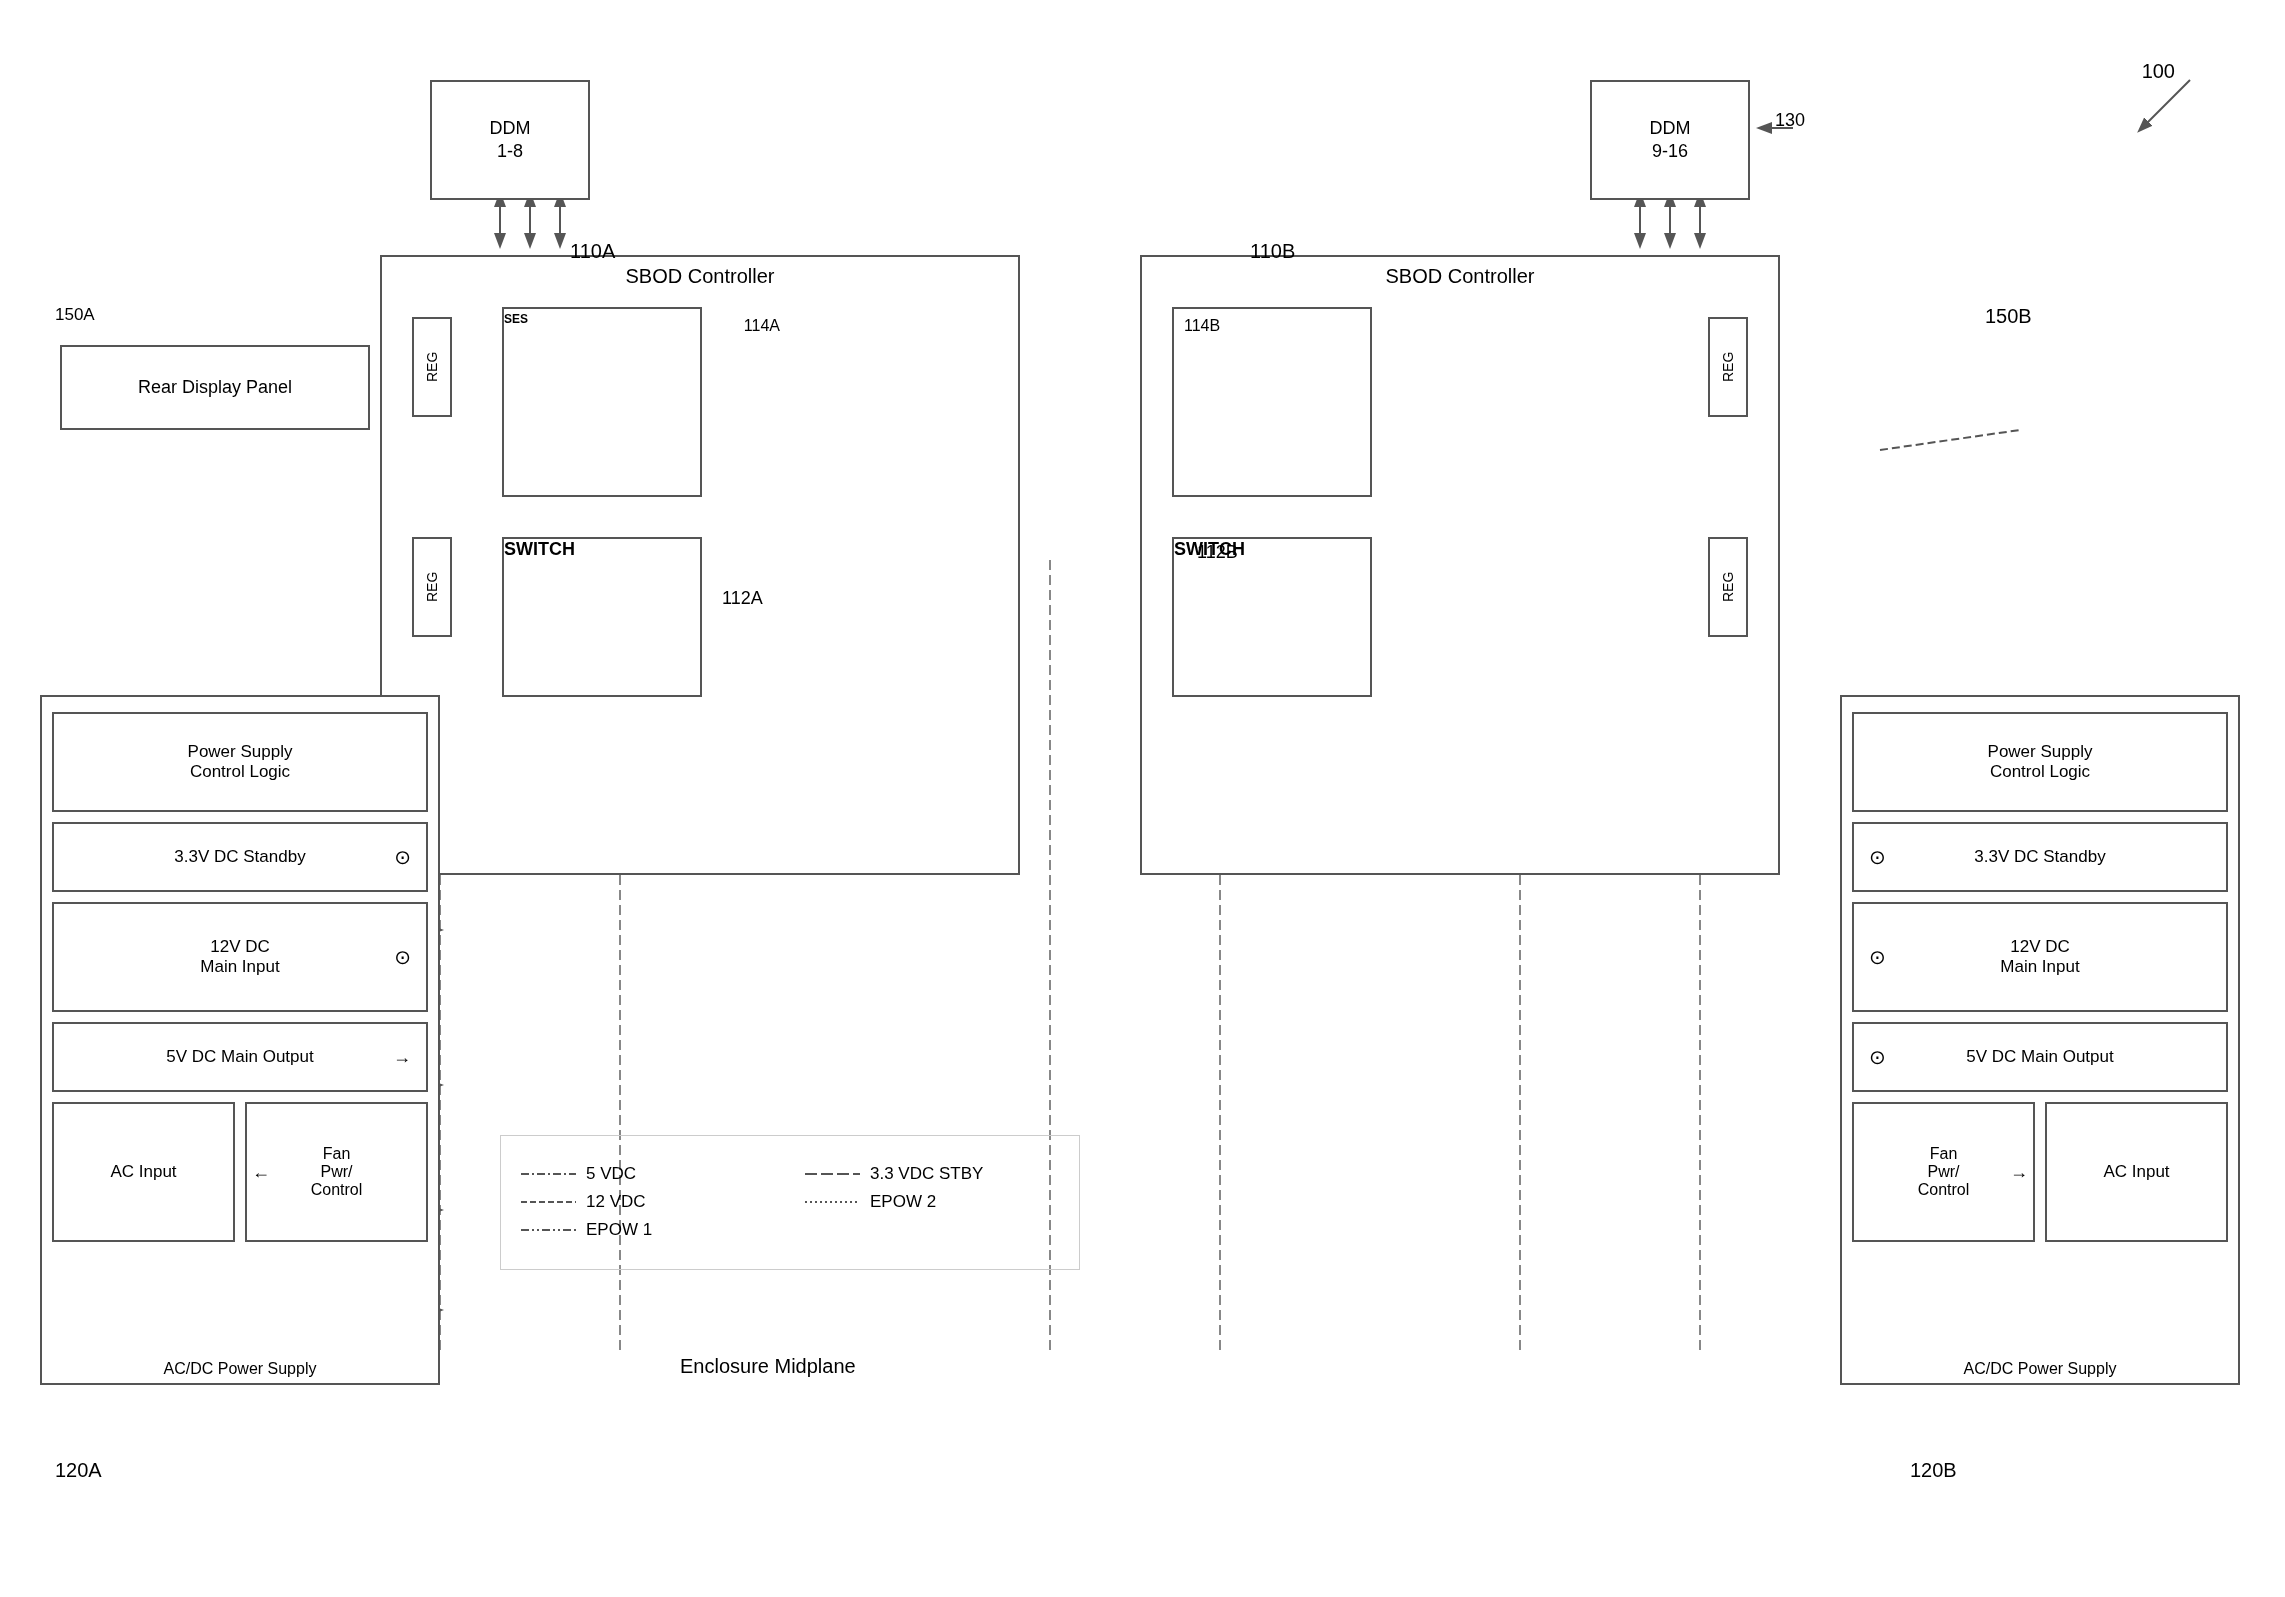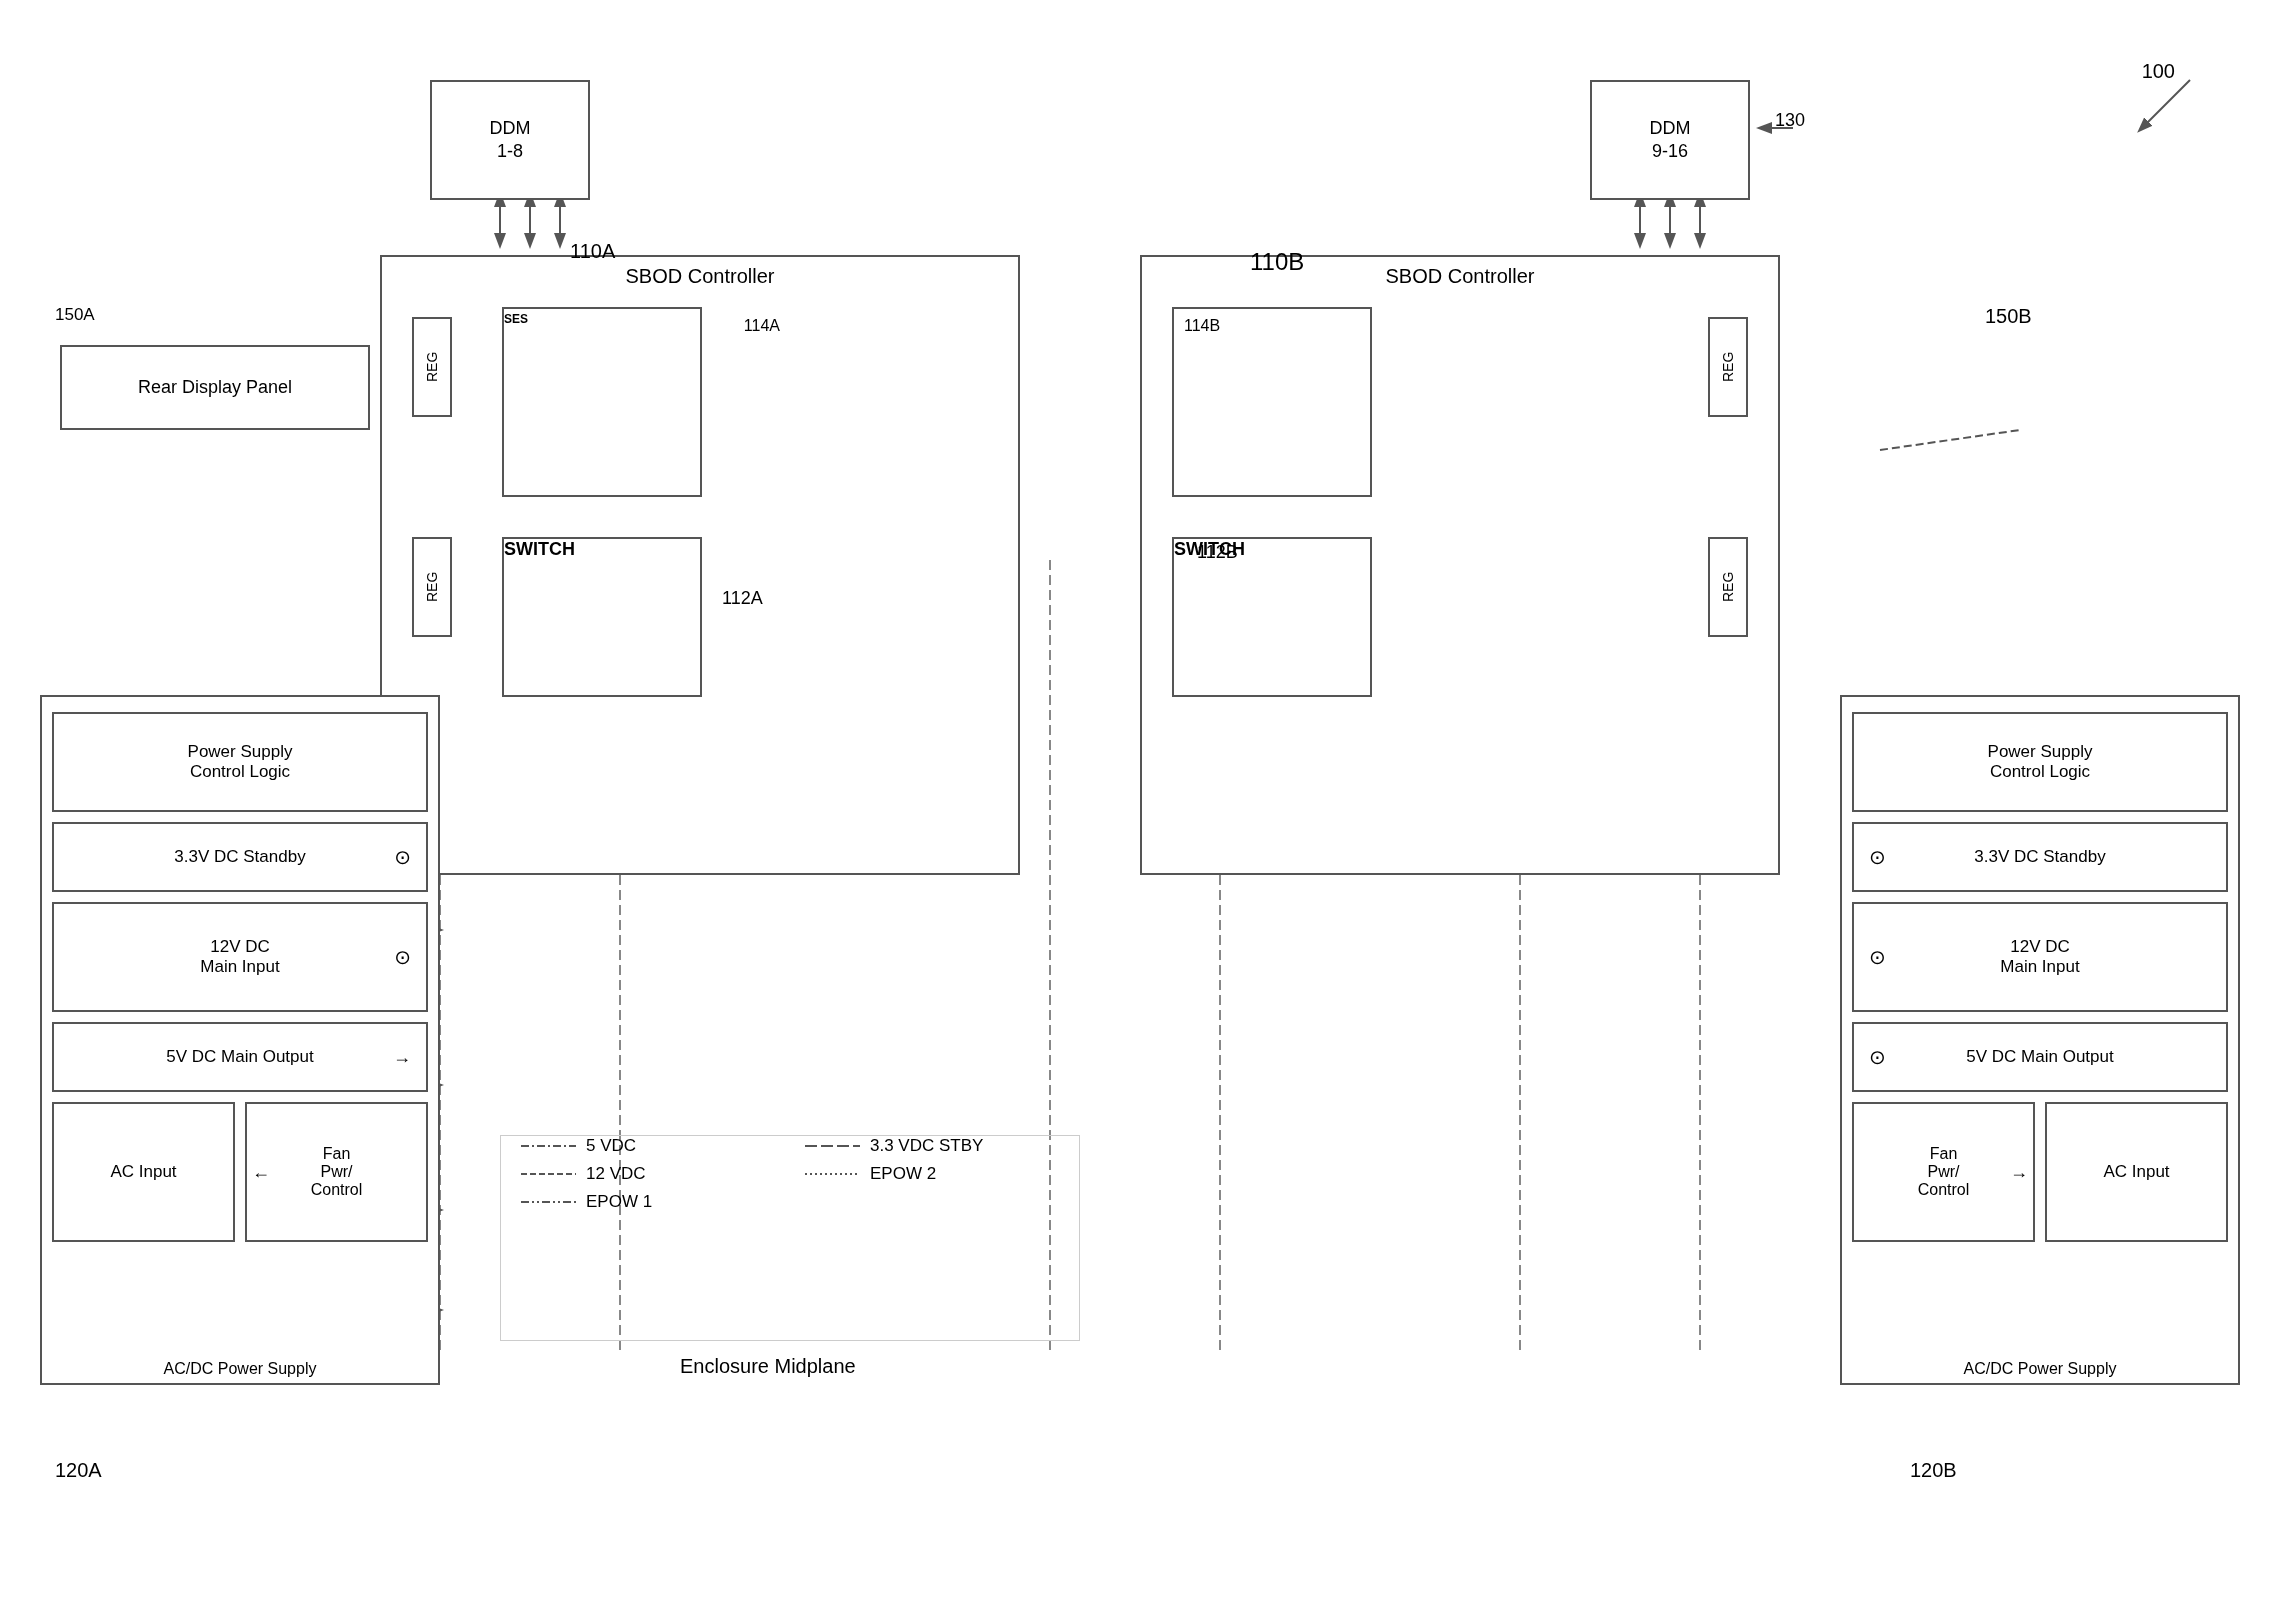--- a/index.html
+++ b/index.html
@@ -177,21 +177,21 @@
     <div class="reg-box" style="top:60px; right:30px; width:40px; height:100px;">REG</div>
 
     <div class="inner-box" style="top:280px; left:30px; width:200px; height:160px;">
       <span style="font-size:18px;font-weight:bold;">SWITCH</span>
     </div>
     <span style="position:absolute;top:285px;left:55px;font-size:18px;">112B</span>
 
     <div class="reg-box" style="top:280px; right:30px; width:40px; height:100px;">REG</div>
   </div>
 
-  <span class="ref-num" style="top:248px; left:1250px; font-size:24px;">110B</span>
+  <span class="ref-num" style="top:240px; left:1250px; font-size:20px;">110B</span>
 
   <div class="box" style="top:345px; left:60px; width:310px; height:85px;">
     <span class="box-label">Rear Display Panel</span>
   </div>
 
   <span class="ref-num" style="top:305px; left:55px; font-size:17px;">150A</span>
 
 
   <span class="ref-num" style="top:305px; left:1985px; font-size:20px;">150B</span>
 
@@ -260,21 +260,21 @@
       <div class="inner-box" style="position:relative;flex:1;margin-left:5px;display:flex;align-items:center;justify-content:center;">
         <span style="font-size:17px;">AC Input</span>
       </div>
     </div>
 
     <span style="position:absolute;bottom:5px;left:50%;transform:translateX(-50%);font-size:16px;white-space:nowrap;">AC/DC Power Supply</span>
   </div>
 
   <span class="ref-num" style="bottom:115px; left:1910px; font-size:20px;">120B</span>
 
-  <div style="position:absolute; top:1135px; left:500px; width:580px; height:206px; border:1px solid #ccc; padding:0 20px;">
+  <div style="position:absolute; top:1135px; left:500px; width:580px; height:135px; border:1px solid #ccc; padding:28px 20px;">
     <div style="display:grid; grid-template-columns:1fr 1fr; gap:8px 30px;">
 
       <div style="display:flex;align-items:center;gap:10px;">
         <svg width="55" height="12">
             <line x1="0" y1="6" x2="55" y2="6" stroke="#555" stroke-width="2" stroke-dasharray="8,3,2,3"></line>
           </svg>
         <span style="font-size:17px;">5 VDC</span>
       </div>
       <div style="display:flex;align-items:center;gap:10px;">
         <svg width="55" height="12">

